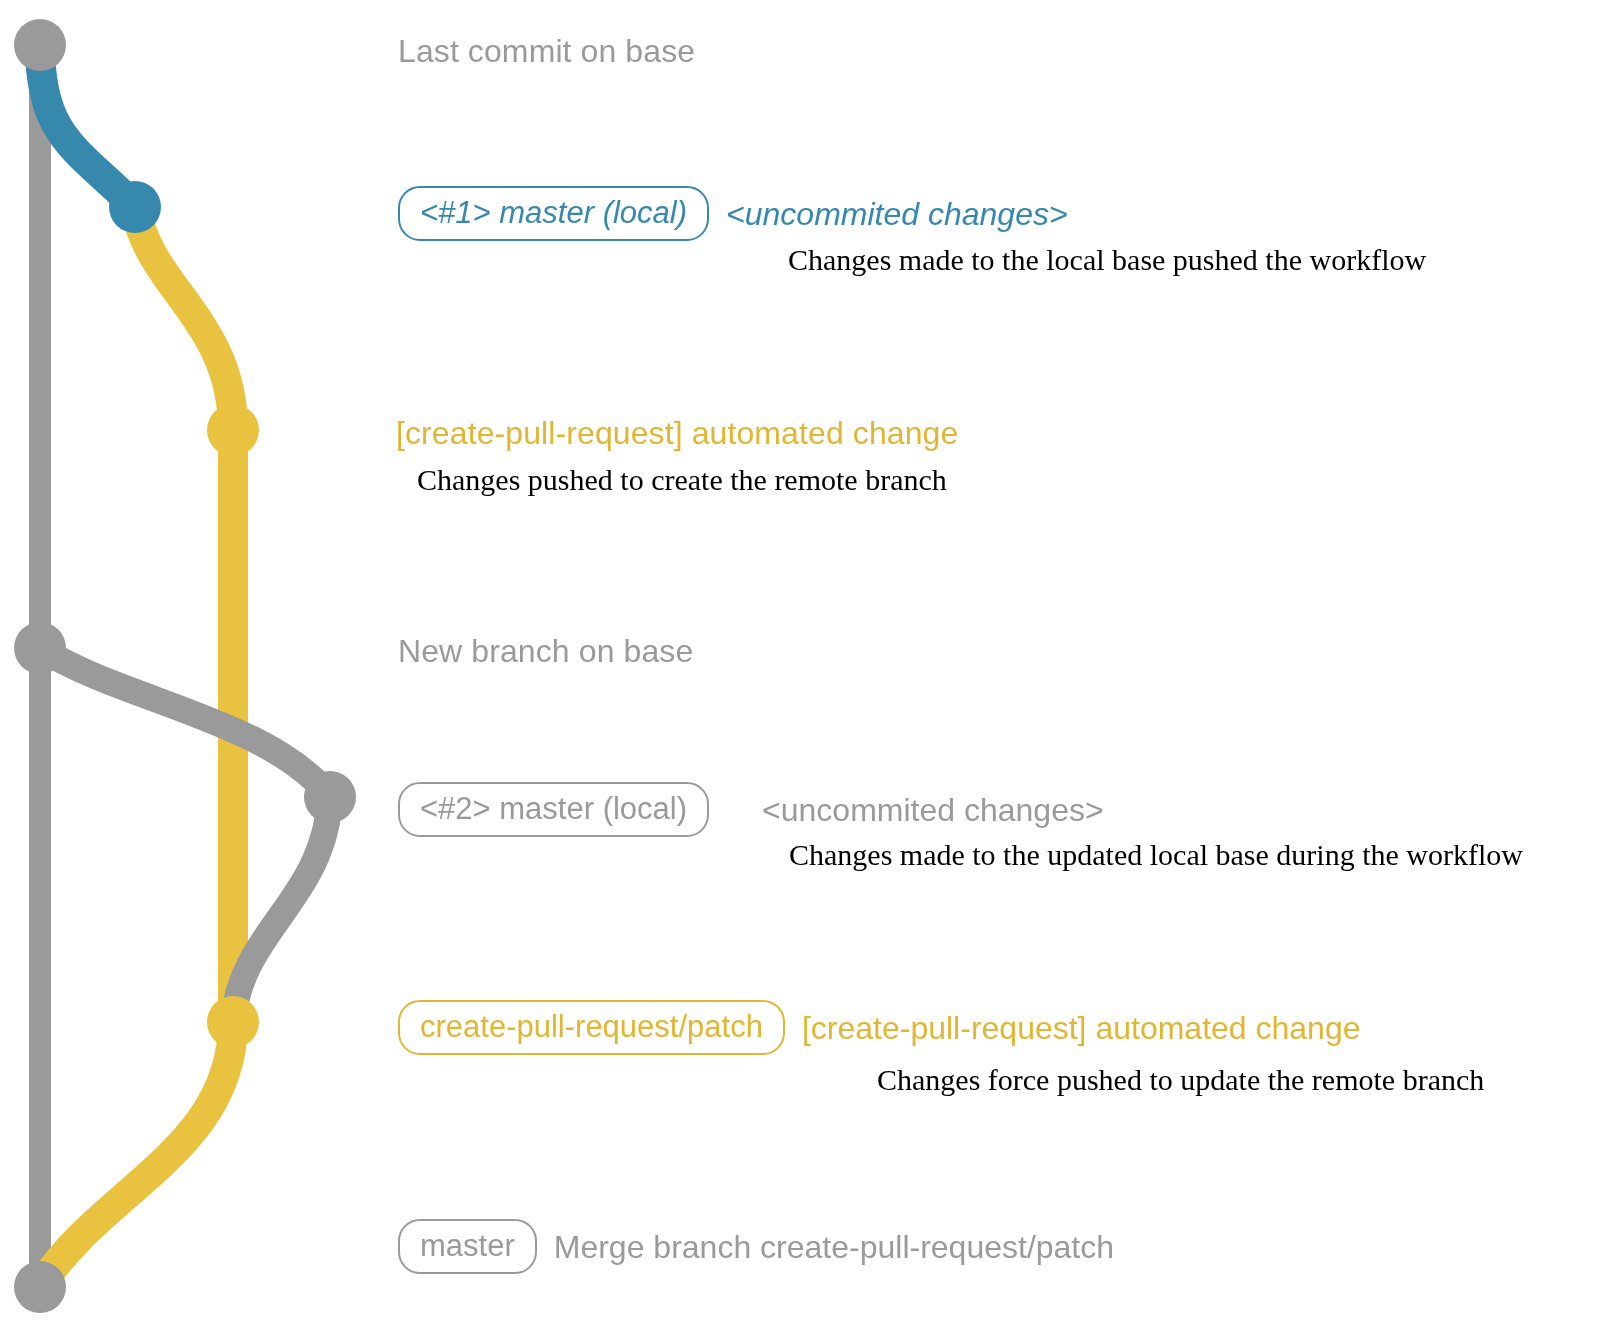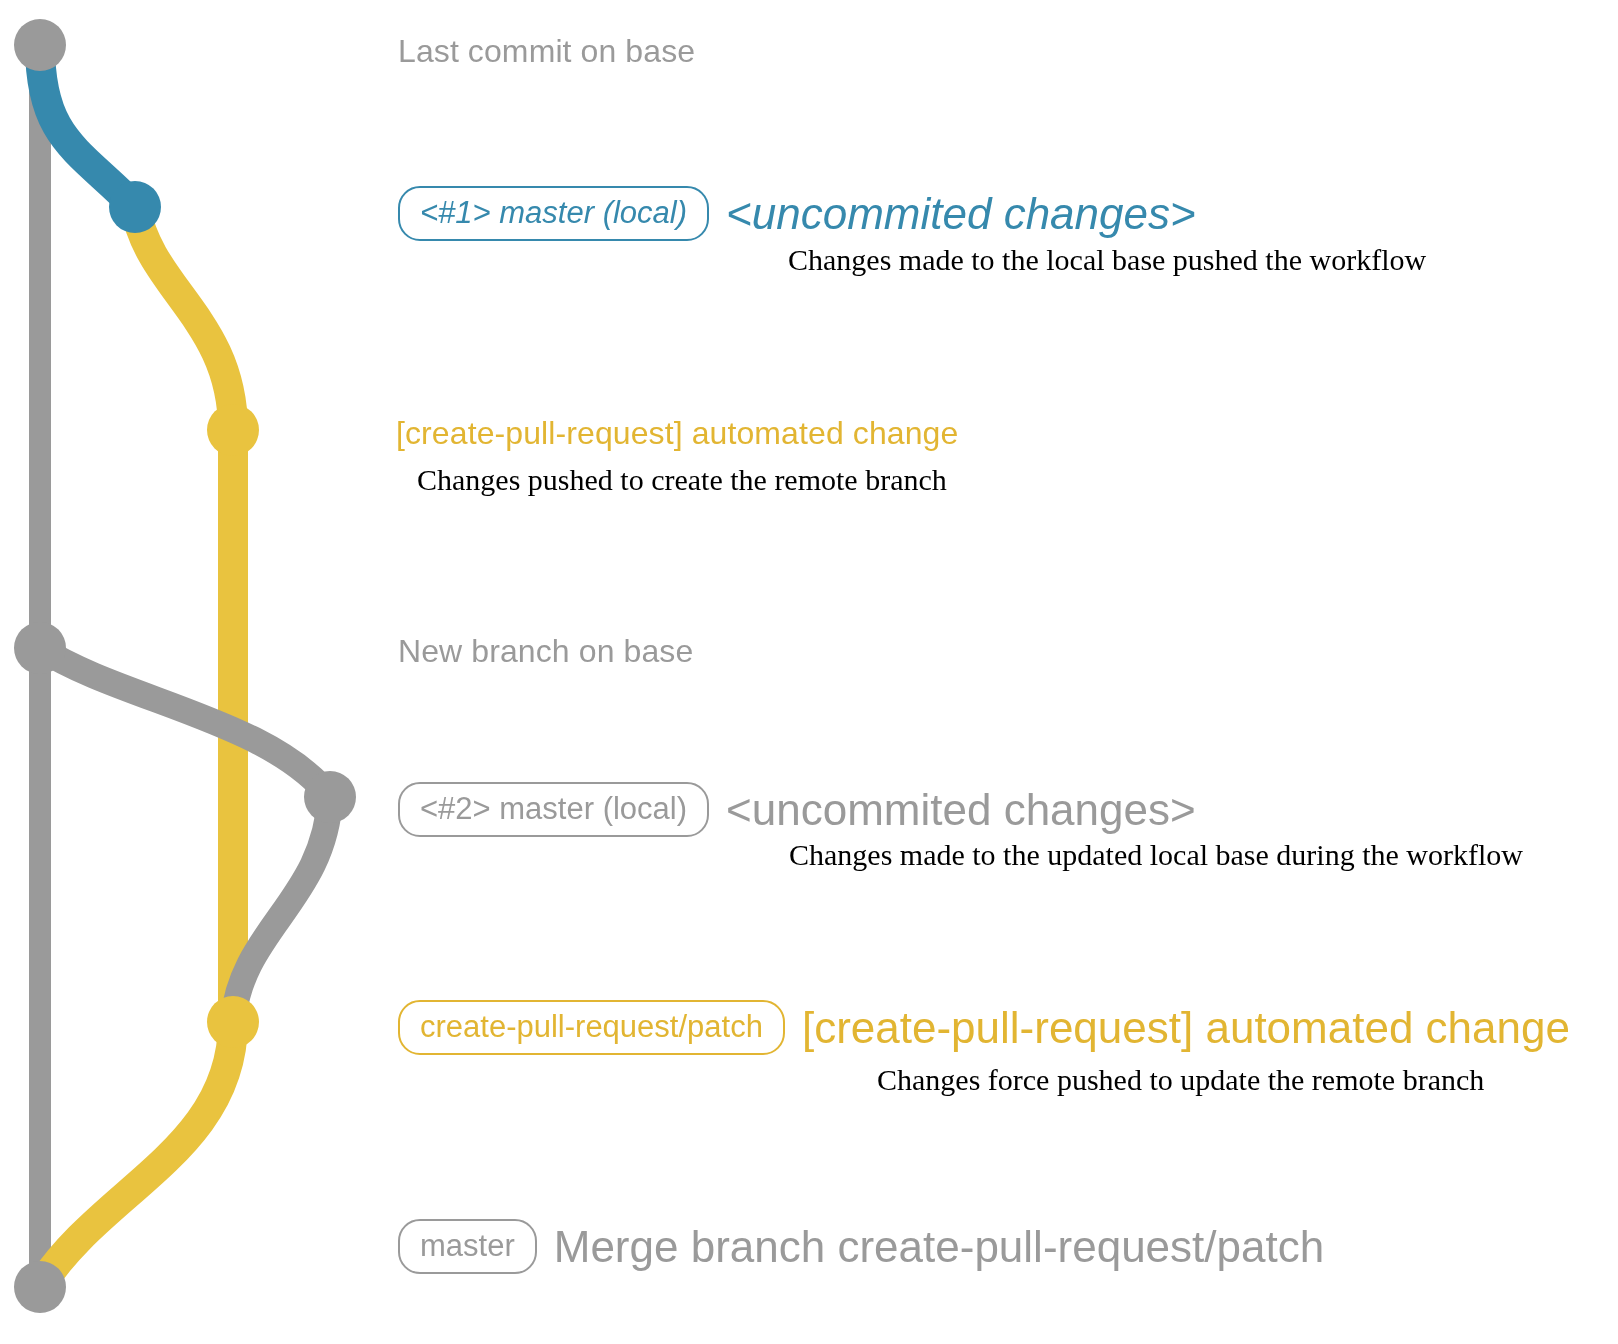--- a/index.html
+++ b/index.html
@@ -40,21 +40,21 @@
   .badge {
     display: inline-block;
     border: 2px solid currentColor;
     border-radius: 22px;
     padding: 9px 20px 11px 20px;
     font-size: 31px;
     line-height: 1;
     background: #ffffff;
   }
   .msg {
-    font-size: 44px;
+    font-size: 32px;
     margin-left: 17px;
     line-height: 1;
   }
   .desc {
     position: absolute;
     font-family: "Liberation Serif", serif;
     font-size: 30px;
     color: #000000;
     white-space: nowrap;
   }
@@ -102,21 +102,21 @@
 
   <div class="row" style="left:396px; top:415px;">
     <span class="plain-label c-amber">[create-pull-request] automated change</span>
   </div>
   <div class="desc" style="left:417px; top:463px;">Changes pushed to create the remote branch</div>
 
   <div class="row" style="left:398px; top:633px;">
     <span class="plain-label c-grey">New branch on base</span>
   </div>
 
-  <div class="row" style="left:398px; top:782px;">
+  <div class="row" style="left:398px; top:782px;gap:36px;">
     <span class="badge c-grey">&lt;#2&gt; master (local)</span>
     <span class="msg c-grey">&lt;uncommited changes&gt;</span>
   </div>
   <div class="desc" style="left:789px; top:838px;">Changes made to the updated local base during the workflow</div>
 
   <div class="row" style="left:398px; top:1000px;">
     <span class="badge c-amber">create-pull-request/patch</span>
     <span class="msg c-amber">[create-pull-request] automated change</span>
   </div>
   <div class="desc" style="left:877px; top:1063px;">Changes force pushed to update the remote branch</div>

